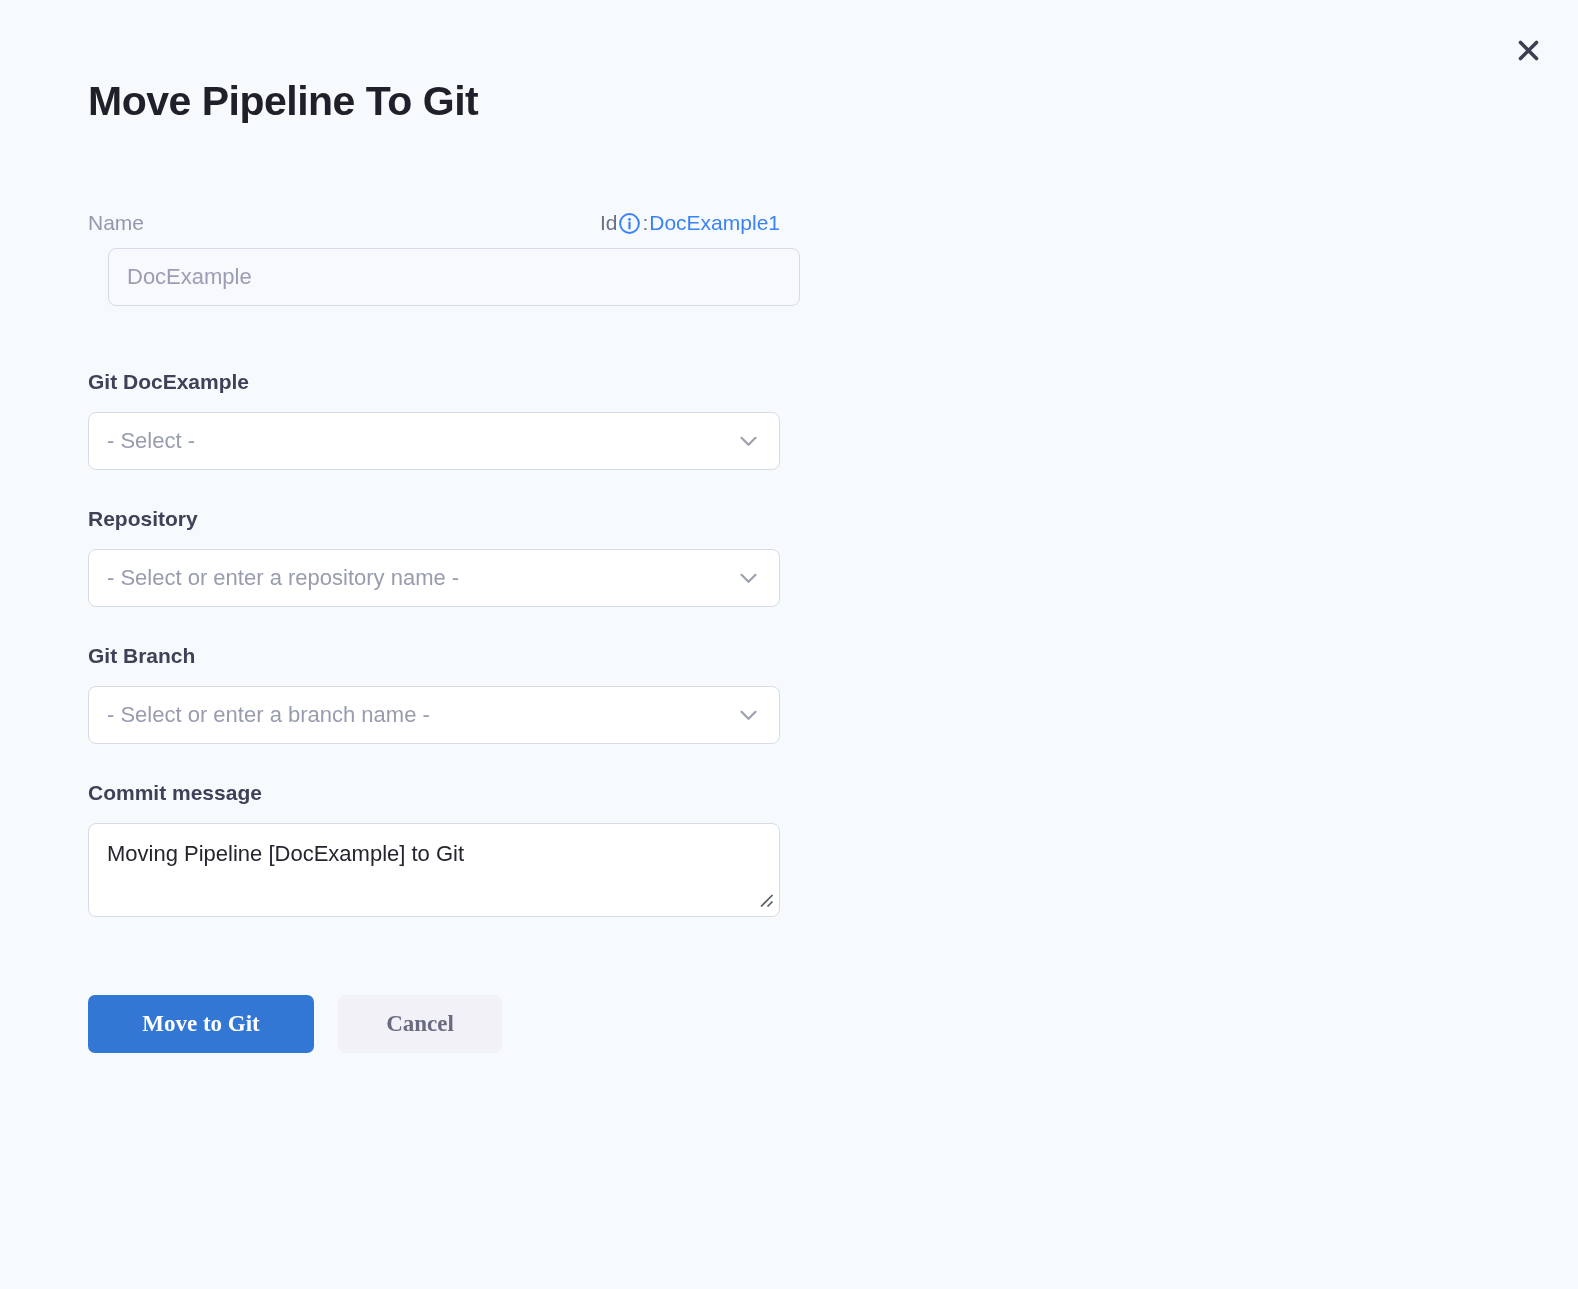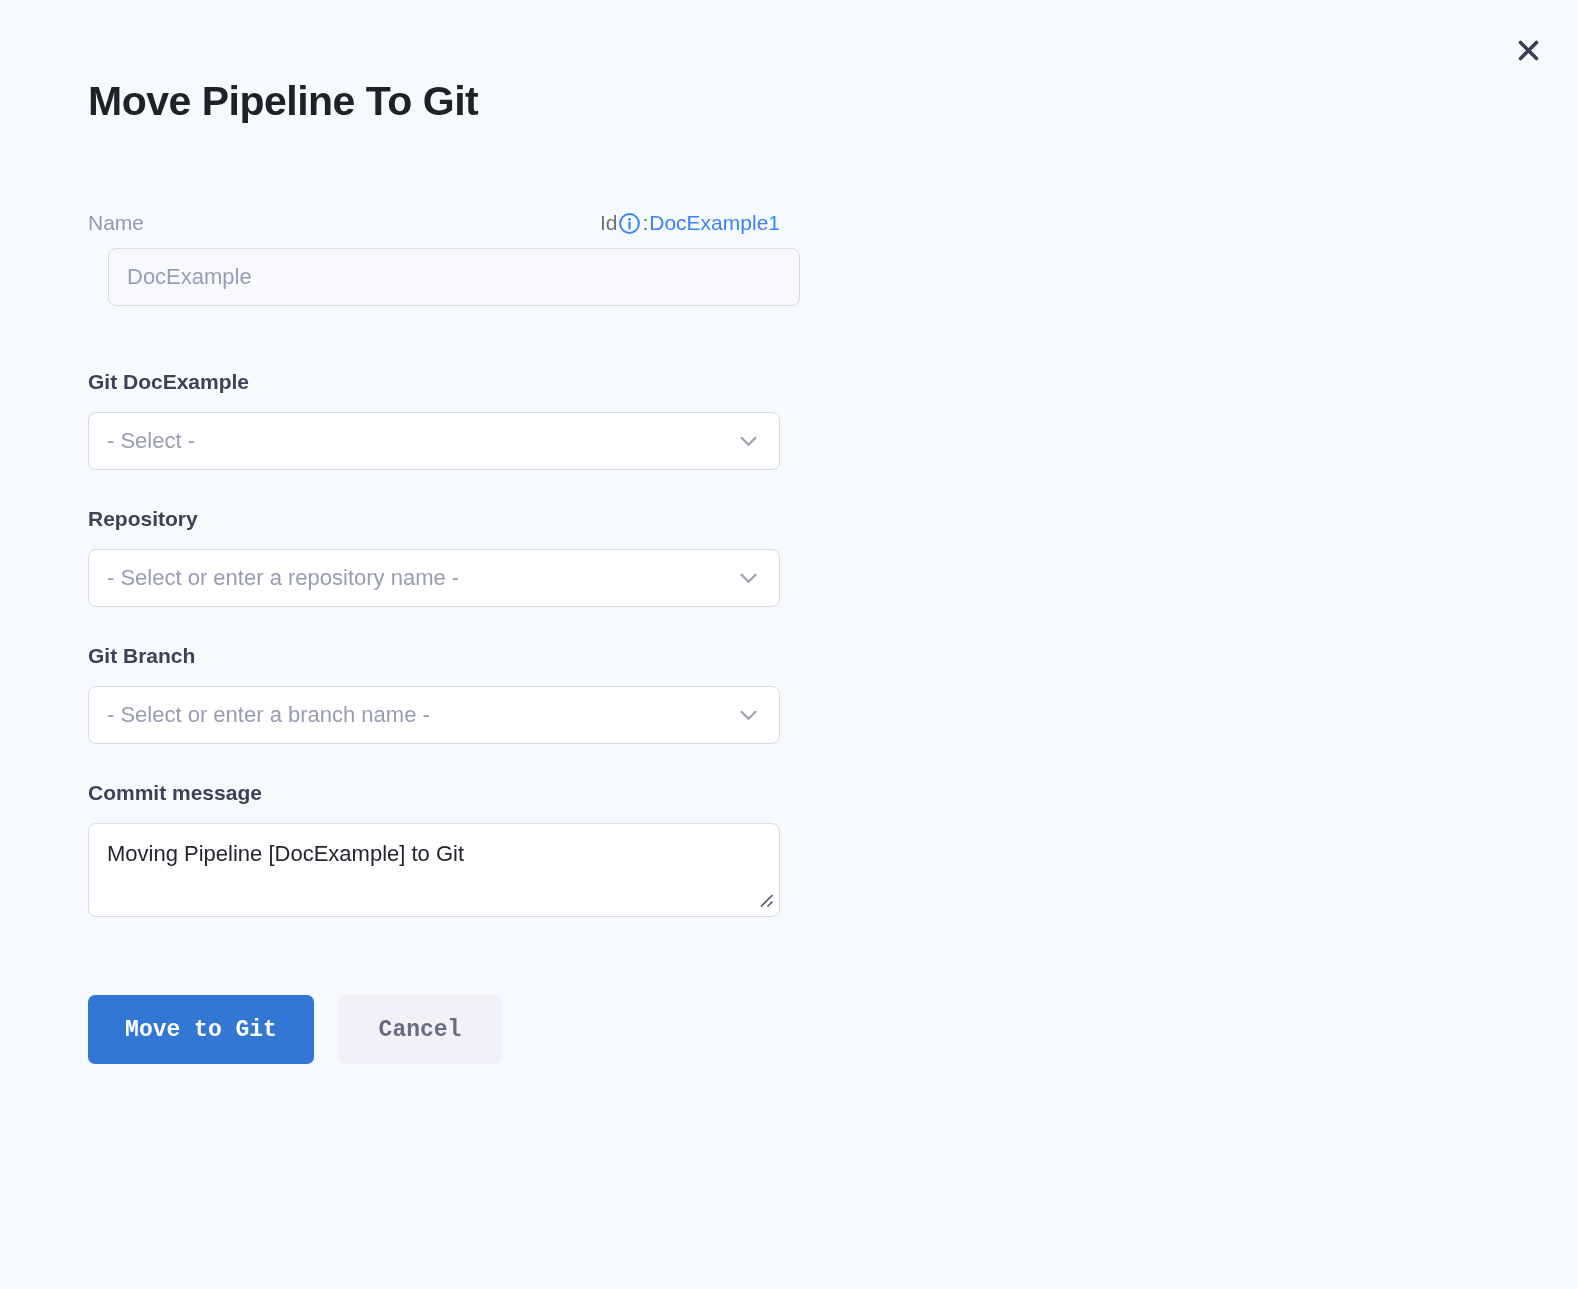--- a/index.html
+++ b/index.html
@@ -153,26 +153,26 @@
     right:6px;
     bottom:9px;
     pointer-events:none;
   }
   .actions{
     display:flex;
     gap:24px;
     margin-top:78px;
   }
   .btn{
-    height:69px;
+    height:58px;
     border:none;
     border-radius:7px;
     font-size:23px;
     font-weight:bold;
-    font-family:Liberation Mono, monospace;
+    font-family:Liberation Serif, serif;
     cursor:pointer;
     display:flex;
     align-items:center;
     justify-content:center;
   }
   .btn-primary{
     width:226px;
     background:var(--primary-button);
     color:var(--primary-button-text);
   }

